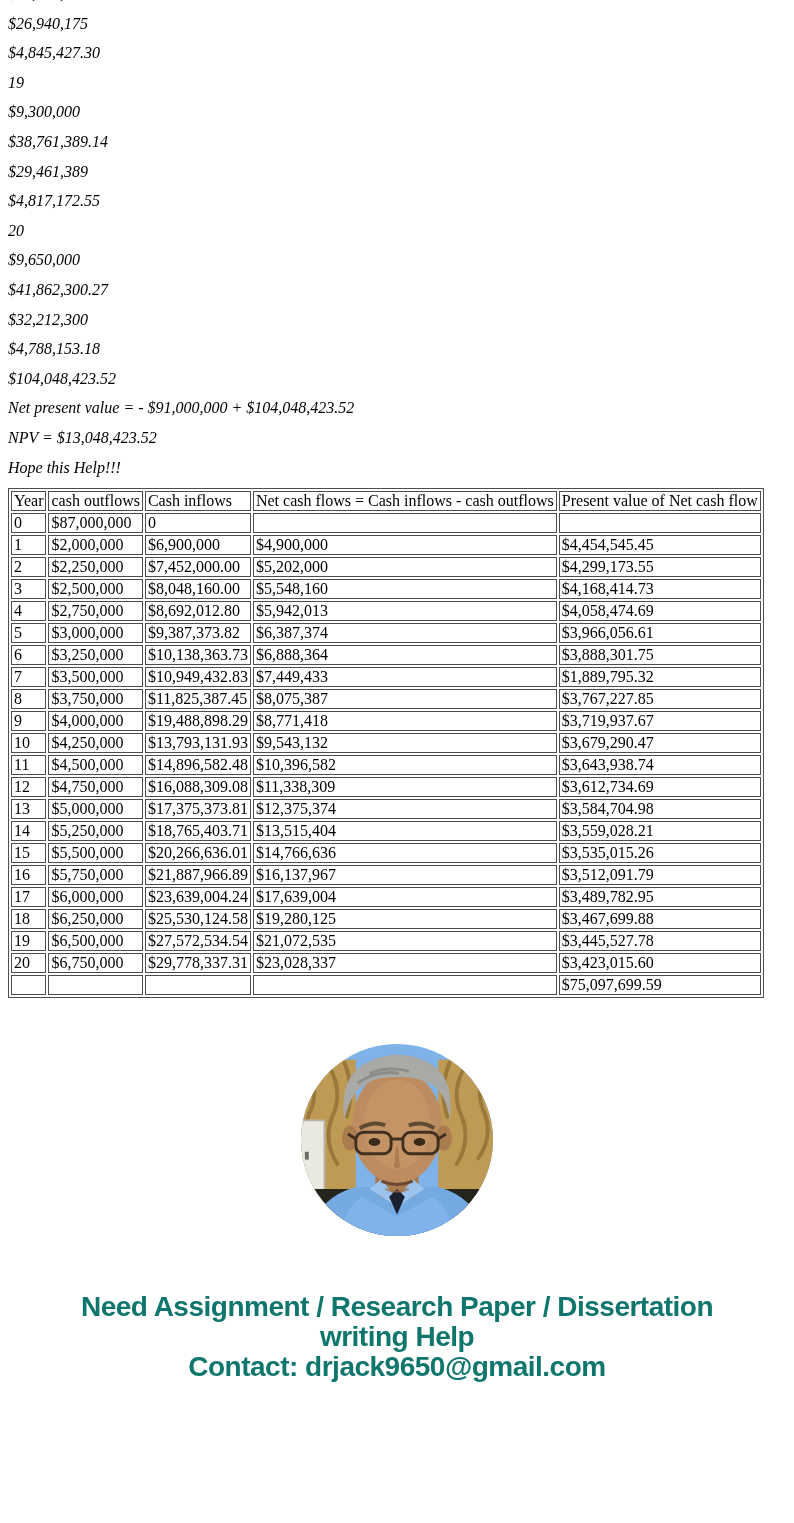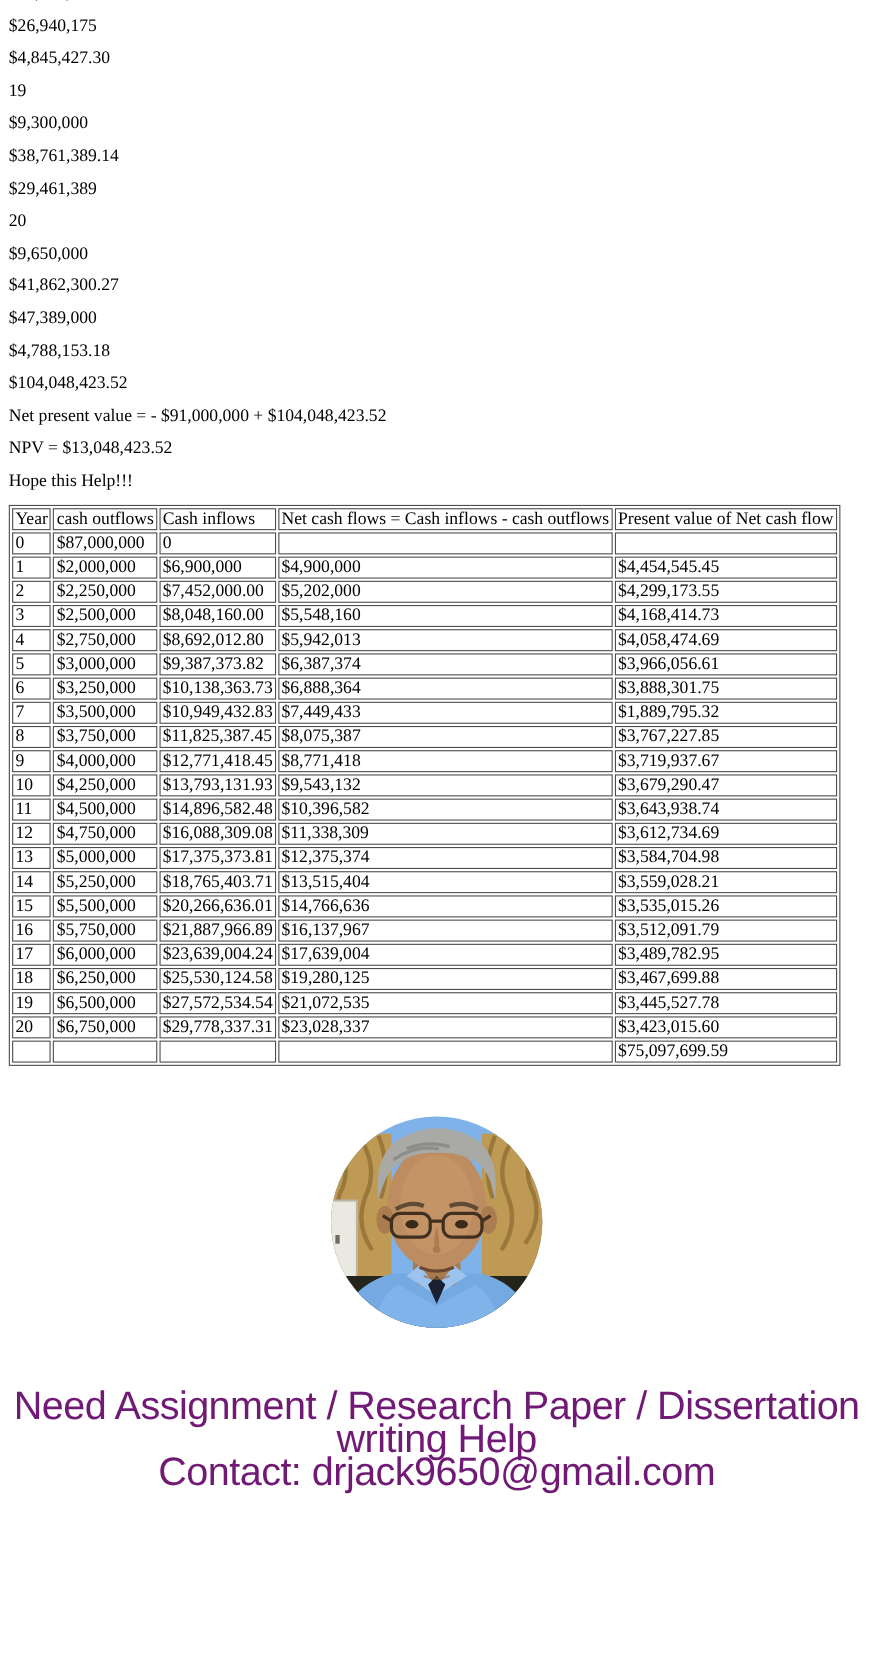--- a/index.html
+++ b/index.html
@@ -16,20 +16,21 @@
   }
   .page {
     position: relative;
     top: -27px;            
     padding: 0 8px;
   }
   .page p {
     margin: 12px 0;
     line-height: 1.1;
     white-space: nowrap;
+    font-style: italic;
   }
   table.npv-table {
     border-collapse: separate;
     border-spacing: 2px;
     border: 1px solid #4d4d4d;
     margin-top: 1px;
     table-layout: auto;
   }
   table.npv-table td {
     border: 1px solid #4d4d4d;
@@ -46,44 +47,45 @@
     display: flex;
     justify-content: center;
   }
   .avatar-wrap svg {
     display: block;
   }
   .footer-ad {
     margin-top: 54px;
     text-align: center;
     font-family: "Liberation Sans", "DejaVu Sans", sans-serif;
-    font-weight: 400;
-    font-size: 36px;
+    font-weight: 700;
+    font-size: 28px;
     line-height: 30px;
     letter-spacing: -0.5px;
-    color: #701a75;
+    color: #0f766e;
   }
 </style>
 </head>
 <body>
 
 <div class="page">
 
   <div>
       <p>$35,890,175.13</p>
       <p>$26,940,175</p>
       <p>$4,845,427.30</p>
       <p>19</p>
       <p>$9,300,000</p>
       <p>$38,761,389.14</p>
       <p>$29,461,389</p>
+      <p>$4,817,172.55</p>
       <p>20</p>
       <p>$9,650,000</p>
       <p>$41,862,300.27</p>
-      <p>$47,389,000</p>
+      <p>$32,212,300</p>
       <p>$4,788,153.18</p>
       <p>$104,048,423.52</p>
       <p>Net present value = - $91,000,000 + $104,048,423.52</p>
       <p>NPV = $13,048,423.52</p>
       <p>Hope this Help!!!</p>
     </div>
 
   <table class="npv-table">
     <tbody>
       <tr>
@@ -152,21 +154,21 @@
         <tr>
           <td>8</td>
           <td>$3,750,000</td>
           <td>$11,825,387.45</td>
           <td>$8,075,387</td>
           <td>$3,767,227.85</td>
         </tr>
         <tr>
           <td>9</td>
           <td>$4,000,000</td>
-          <td>$12,771,418.45</td>
+          <td>$19,488,898.29</td>
           <td>$8,771,418</td>
           <td>$3,719,937.67</td>
         </tr>
         <tr>
           <td>10</td>
           <td>$4,250,000</td>
           <td>$13,793,131.93</td>
           <td>$9,543,132</td>
           <td>$3,679,290.47</td>
         </tr>

